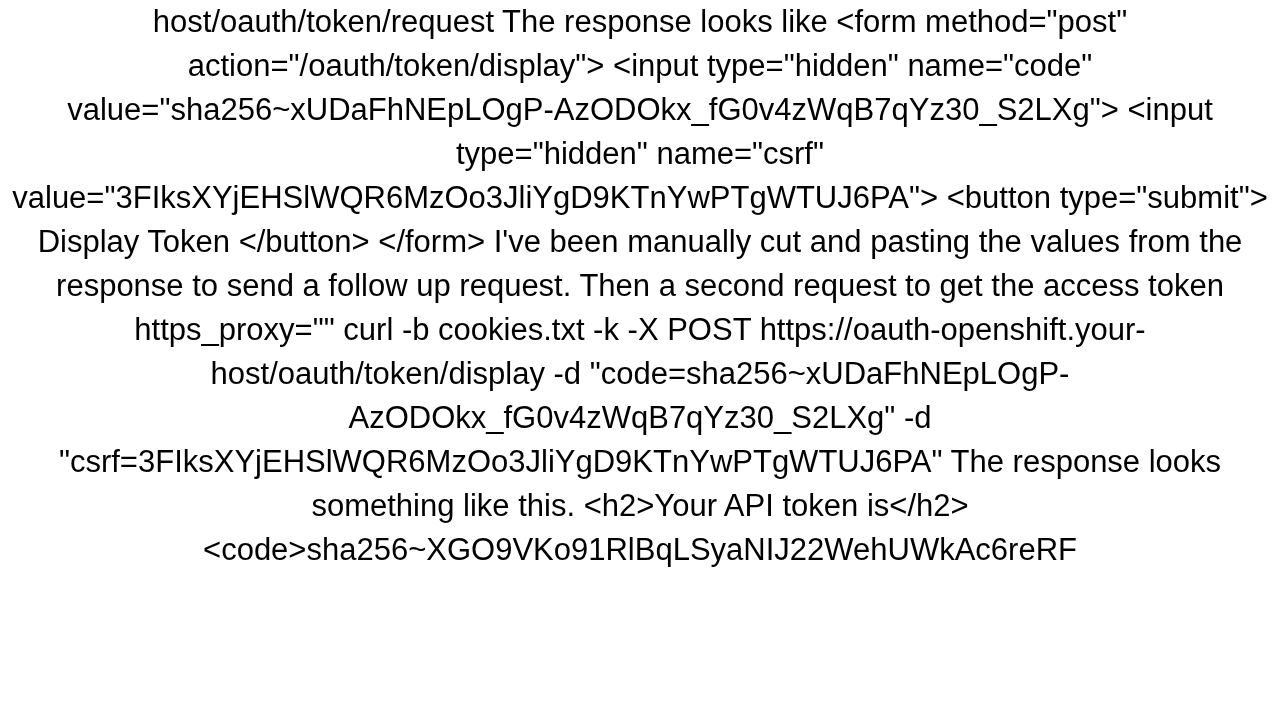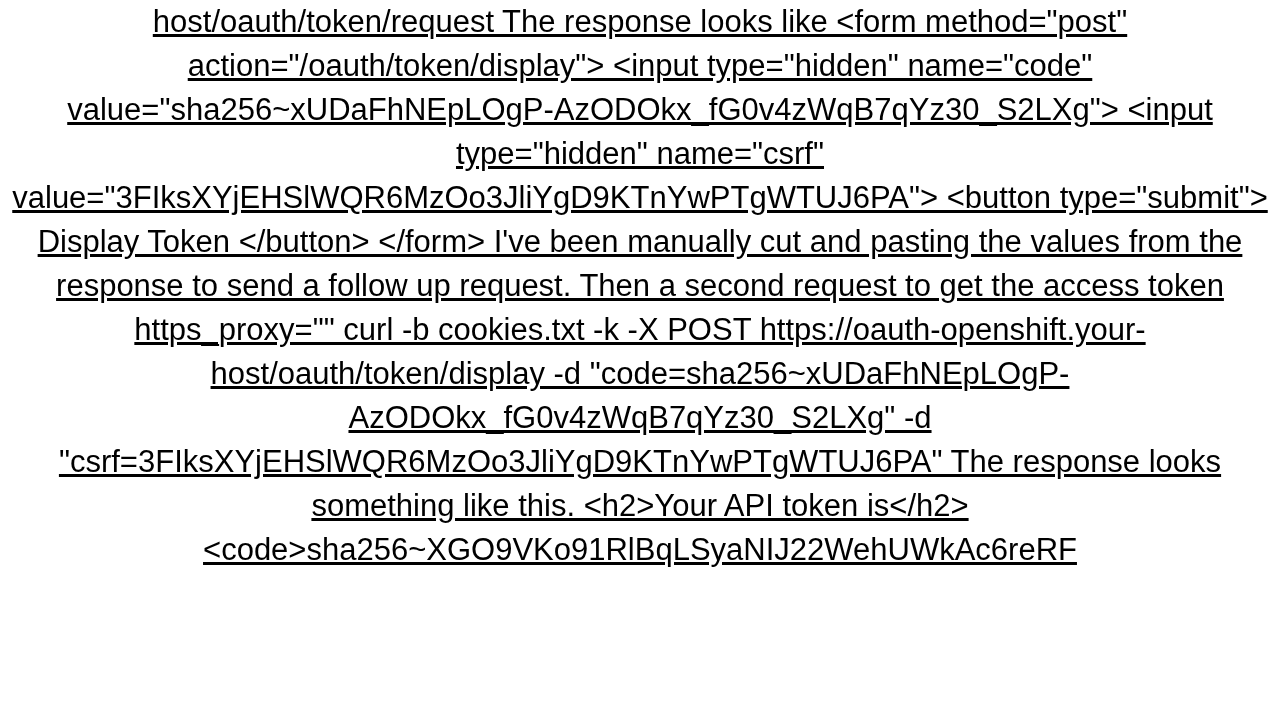--- a/index.html
+++ b/index.html
@@ -14,21 +14,20 @@
       font-size: 31px;
       line-height: 1.42;
       color: #000;
       background: #fff;
       overflow: hidden;
     }
     .content {
       text-align: center;
       padding: 0 12px;
       word-wrap: break-word;
-      text-decoration: underline;
     }
   </style>
 </head>
 <body>
 
 <div class="content">
   <span>host/oauth/token/request  The response looks like   &lt;form method="post" action="/oauth/token/display"&gt;     &lt;input type="hidden" name="code" value="sha256~xUDaFhNEpLOgP-AzODOkx_fG0v4zWqB7qYz30_S2LXg"&gt;     &lt;input type="hidden" name="csrf" value="3FIksXYjEHSlWQR6MzOo3JliYgD9KTnYwPTgWTUJ6PA"&gt;     &lt;button type="submit"&gt;       Display Token     &lt;/button&gt;   &lt;/form&gt;    I've been manually cut and pasting the values from the response to send a follow up request. Then a second request to get the access token https_proxy="" curl -b cookies.txt -k -X POST https://oauth-openshift.your-host/oauth/token/display -d "code=sha256~xUDaFhNEpLOgP-AzODOkx_fG0v4zWqB7qYz30_S2LXg" -d "csrf=3FIksXYjEHSlWQR6MzOo3JliYgD9KTnYwPTgWTUJ6PA"  The response looks something like this. &lt;h2&gt;Your API token is&lt;/h2&gt;     &lt;code&gt;sha256~XGO9VKo91RlBqLSyaNIJ22WehUWkAc6reRF</span>
 </div>
 
 </body></html>

